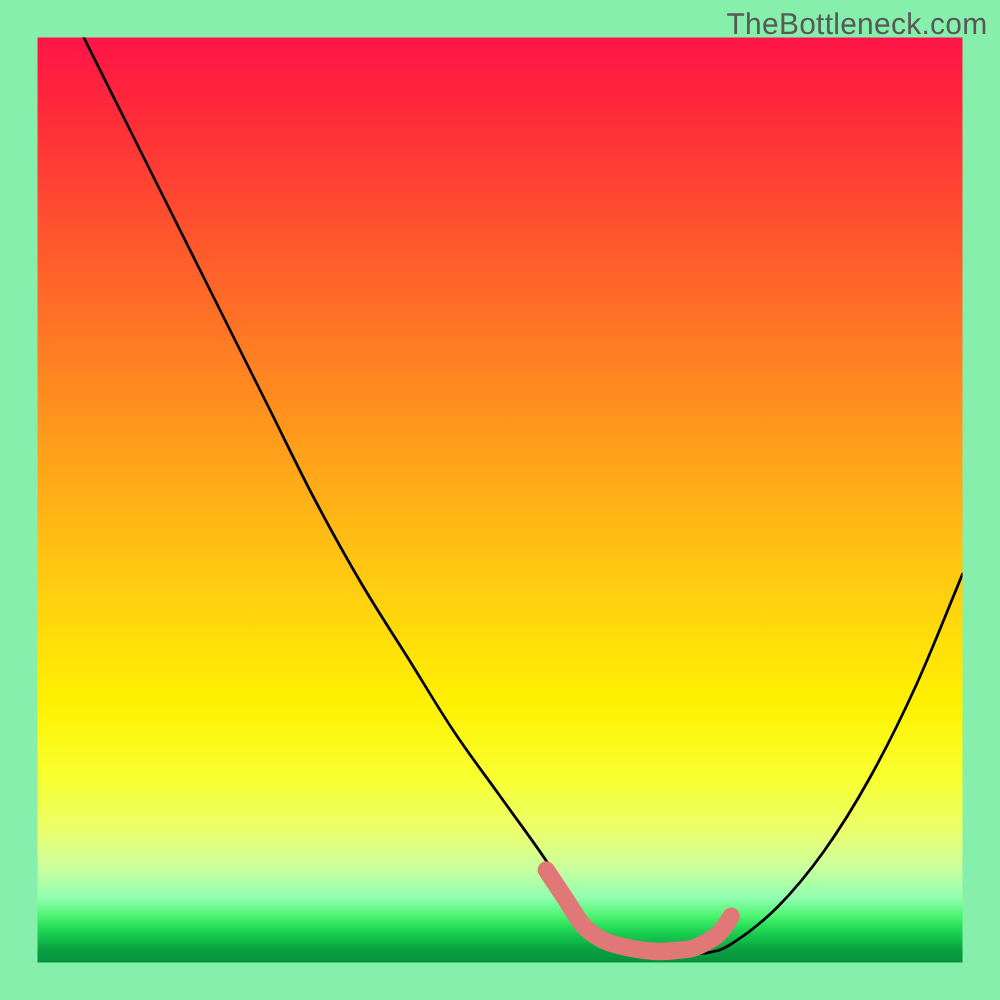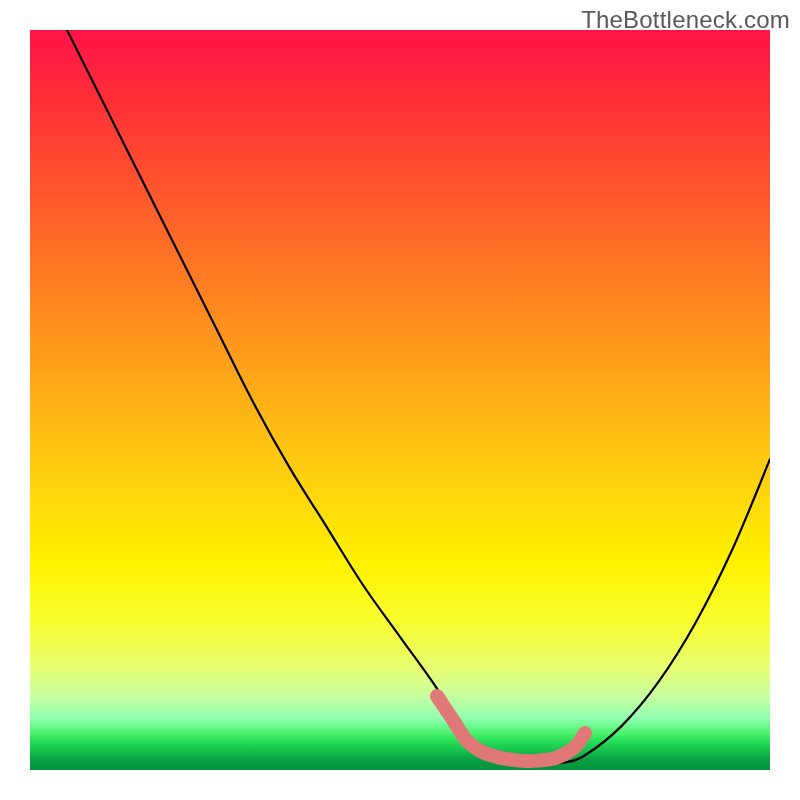--- a/index.html
+++ b/index.html
@@ -1,21 +1,21 @@
 <!DOCTYPE html>
 <html><head>
 <meta charset="utf-8">
 <style>
   * { margin: 0; padding: 0; box-sizing: border-box; }
   html, body { width: 800px; height: 800px; overflow: hidden; background: #000; }
   .chart-container {
     position: relative;
     width: 800px;
     height: 800px;
-    background: #ffffff;
+    background: #86efac;
   }
   .watermark {
     position: absolute;
     top: 6px;
     right: 10px;
     font-family: Arial, Helvetica, sans-serif;
     font-size: 24px;
     color: #585858;
     font-weight: 500;
     letter-spacing: 0.2px;

